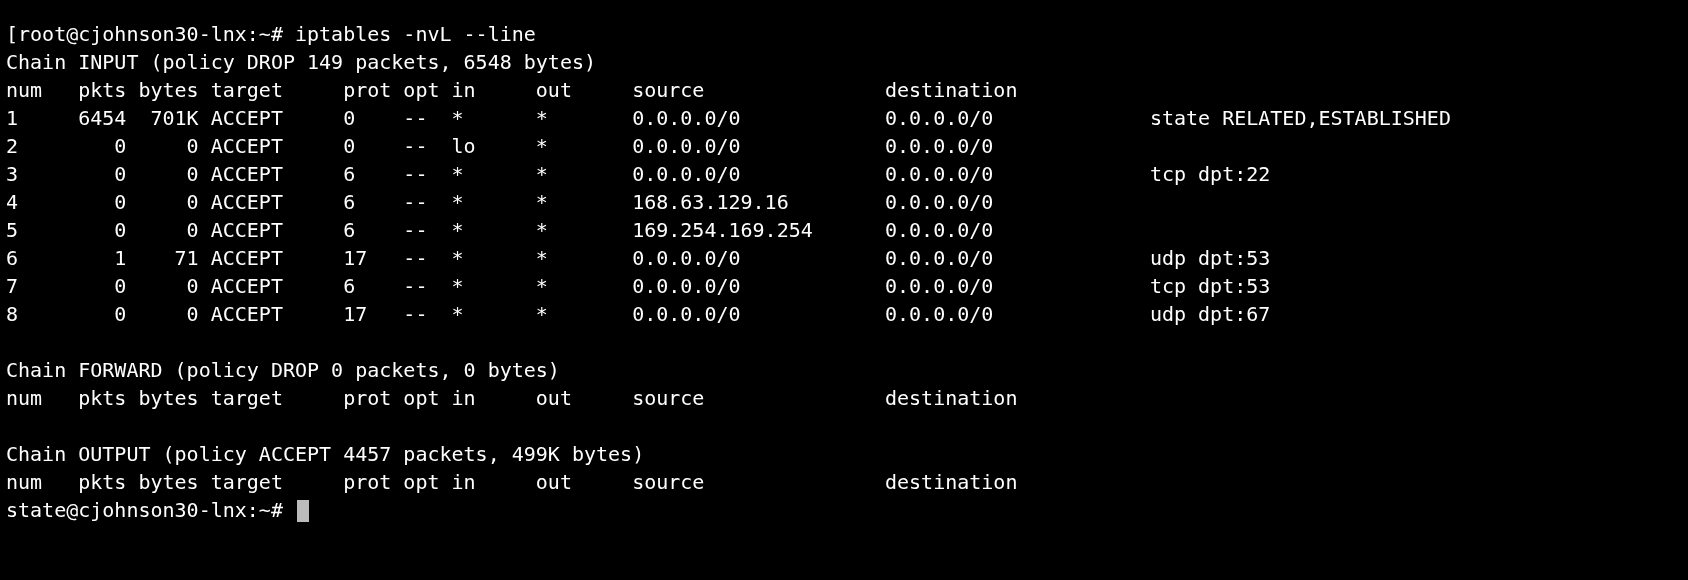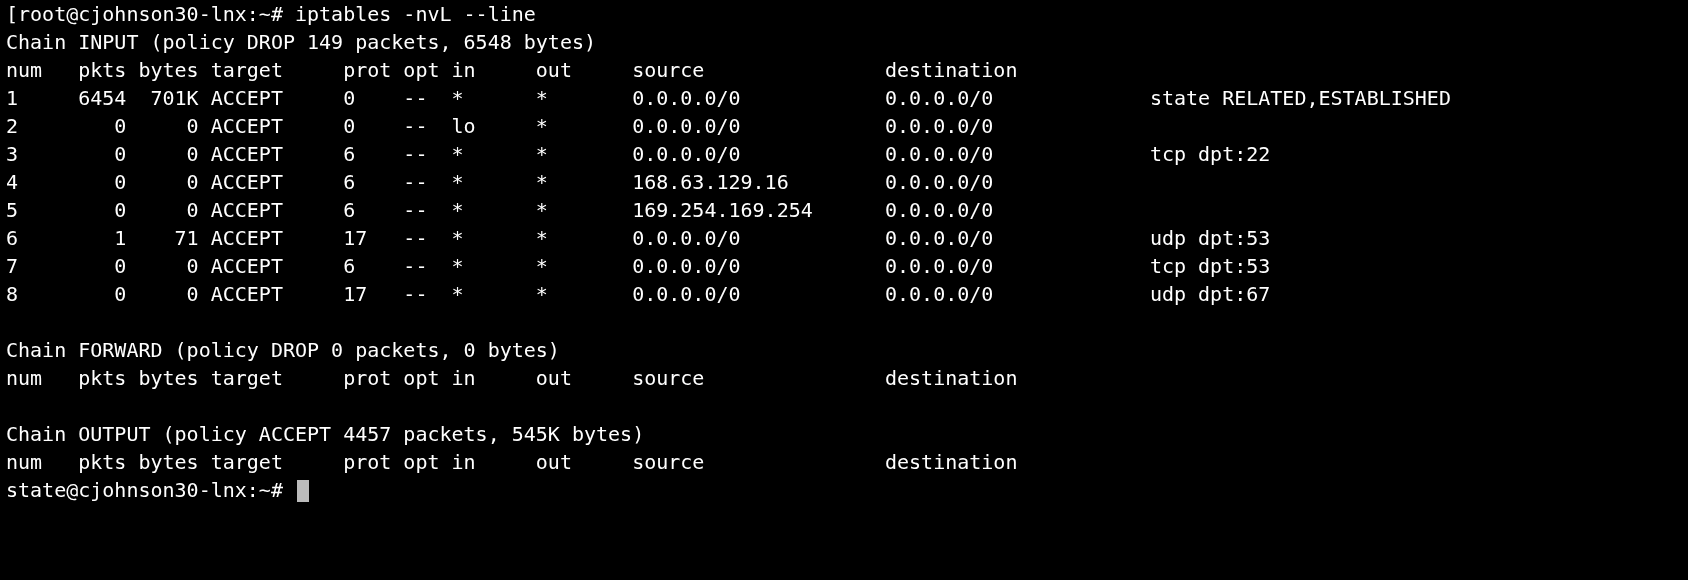--- a/index.html
+++ b/index.html
@@ -8,21 +8,21 @@
     background: #000;
     color: #fff;
     font-family: "Menlo", "Consolas", "DejaVu Sans Mono", "Liberation Mono", monospace;
     font-size: 20px;
     line-height: 28px;
     width: 1688px;
     height: 580px;
     overflow: hidden;
   }
   .terminal {
-    padding: 0 6px;
+    padding: 20px 6px;
     white-space: pre;
   }
   .cursor {
     display: inline-block;
     width: 12px;
     height: 22px;
     background: #bbb;
     vertical-align: text-bottom;
     margin-left: 2px;
   }
@@ -38,15 +38,15 @@
 3        0     0 ACCEPT     6    --  *      *       0.0.0.0/0            0.0.0.0/0             tcp dpt:22
 4        0     0 ACCEPT     6    --  *      *       168.63.129.16        0.0.0.0/0             
 5        0     0 ACCEPT     6    --  *      *       169.254.169.254      0.0.0.0/0             
 6        1    71 ACCEPT     17   --  *      *       0.0.0.0/0            0.0.0.0/0             udp dpt:53
 7        0     0 ACCEPT     6    --  *      *       0.0.0.0/0            0.0.0.0/0             tcp dpt:53
 8        0     0 ACCEPT     17   --  *      *       0.0.0.0/0            0.0.0.0/0             udp dpt:67</span>
 
 <span>Chain FORWARD (policy DROP 0 packets, 0 bytes)</span>
 <span id="col-header-2">num   pkts bytes target     prot opt in     out     source               destination           </span>
 
-<span>Chain OUTPUT (policy ACCEPT 4457 packets, 545K bytes)</span>
+<span>Chain OUTPUT (policy ACCEPT 4457 packets, 499K bytes)</span>
 <span id="col-header-3">num   pkts bytes target     prot opt in     out     source               destination           </span>
 <span>state@cjohnson30-lnx:~# </span><span class="cursor"></span></div>
 
 </body></html>

